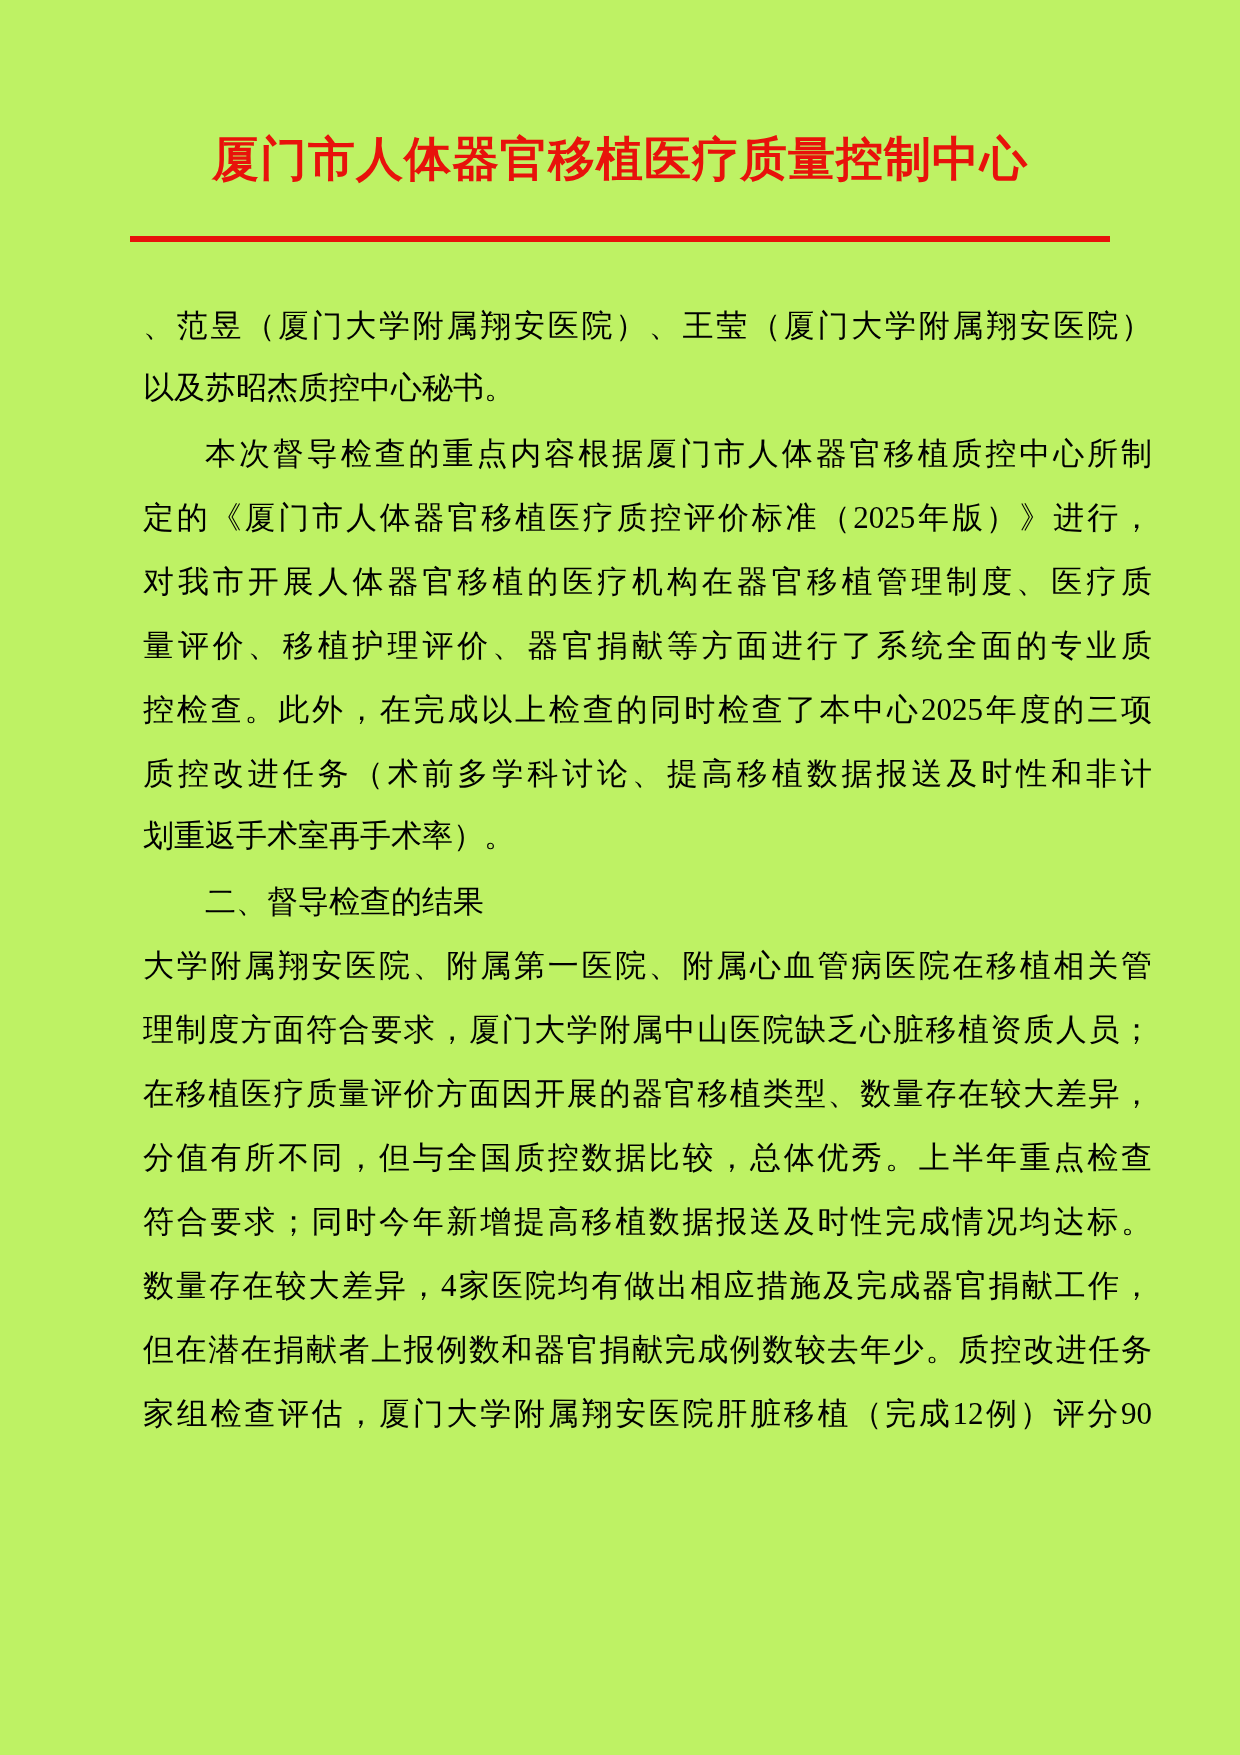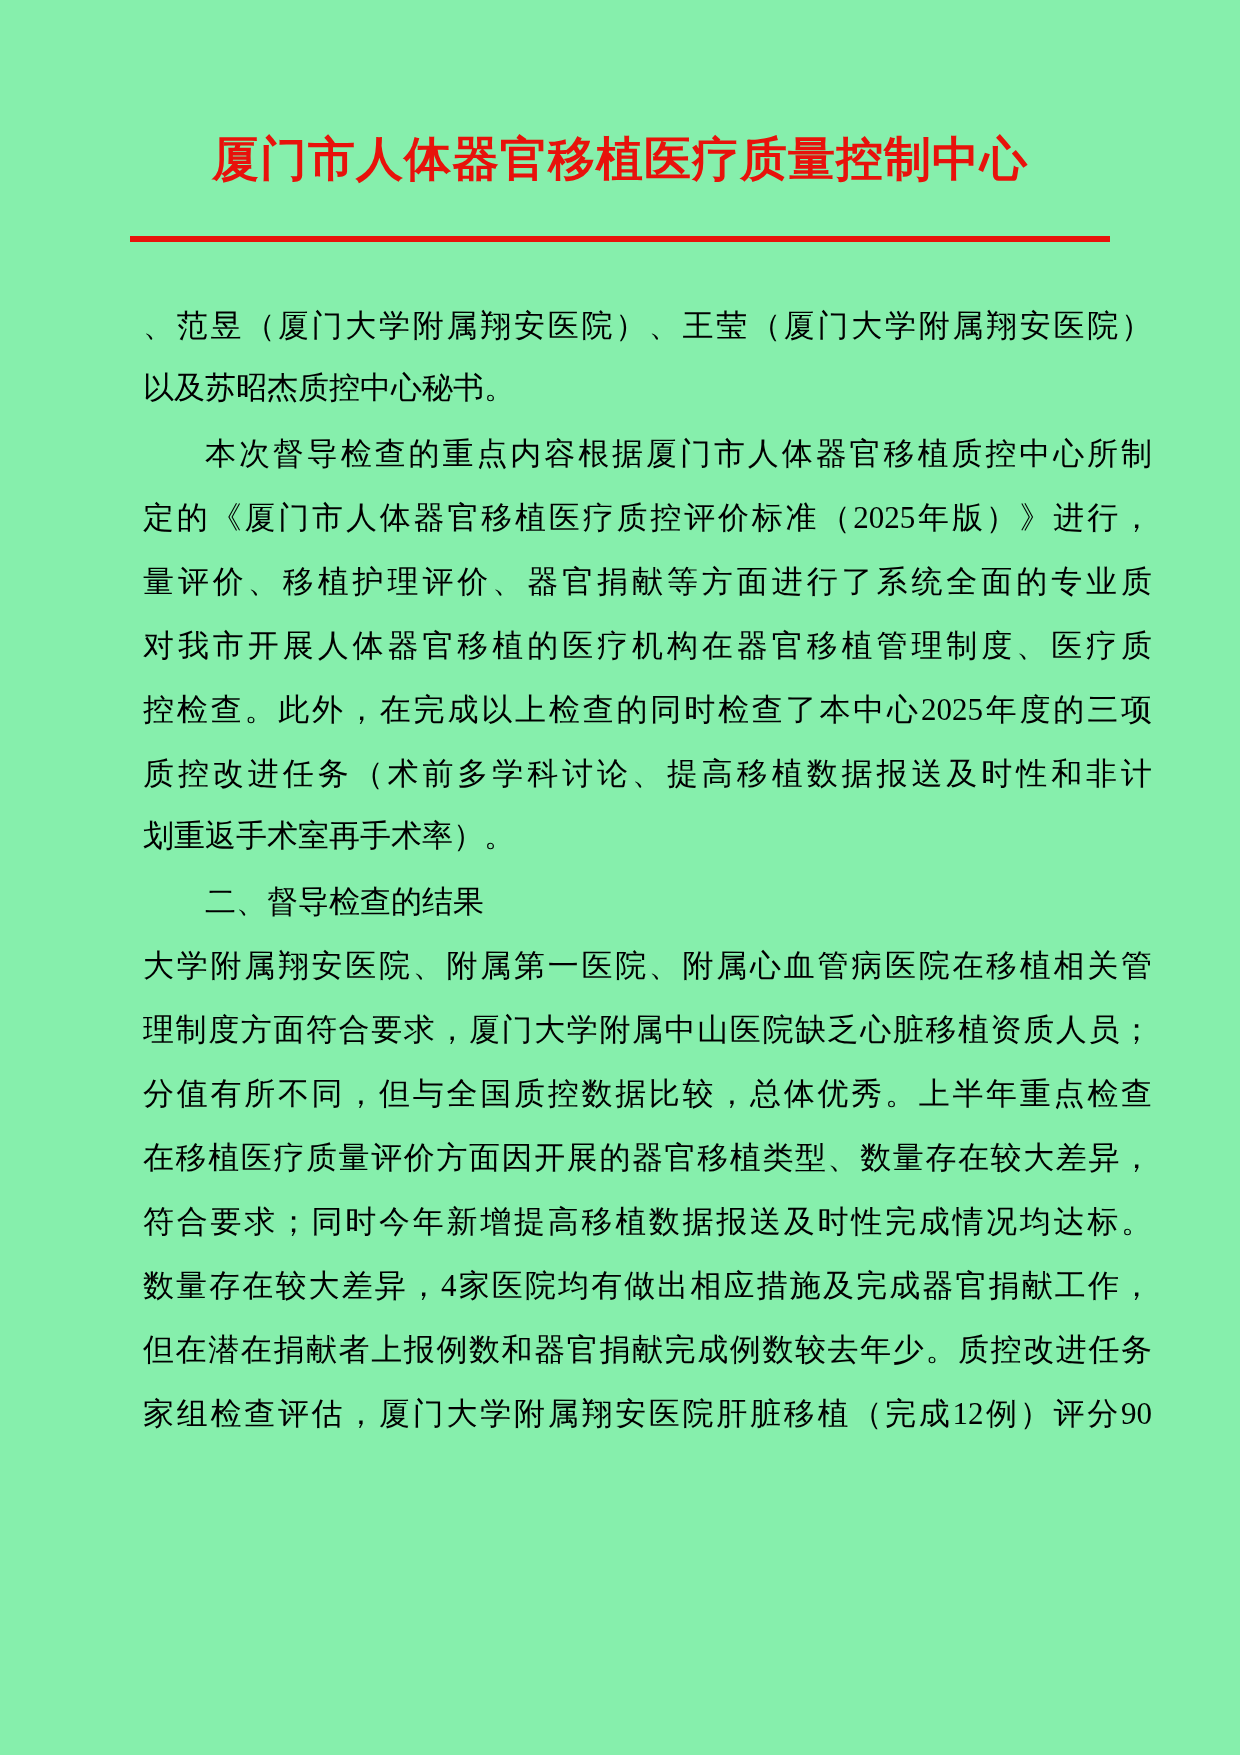--- a/index.html
+++ b/index.html
@@ -4,21 +4,21 @@
 <style>
   * { box-sizing: border-box; margin: 0; padding: 0; }
   html, body {
     background: #ffffff;
     font-family: "Liberation Serif", "DejaVu Serif", serif;
   }
   .page {
     position: relative;
     width: 1240px;
     height: 1755px;
-    background: #86efac;
+    background: #bef264;
     overflow: hidden;
   }
   .letterhead {
     padding-top: 128px;
   }
   .doc-title {
     text-align: center;
     font-size: 47px;
     line-height: 62px;
     font-weight: bold;
@@ -69,29 +69,29 @@
   <header class="letterhead">
     <h1 class="doc-title" style="color: rgb(232, 18, 11);">厦门市人体器官移植医疗质量控制中心</h1>
     <div class="red-rule" style="background-color: rgb(232, 18, 11);"></div>
   </header>
 
   <main class="doc-body">
     <p class="line">、范昱（厦门大学附属翔安医院）、王莹（厦门大学附属翔安医院）</p>
     <p class="line end">以及苏昭杰质控中心秘书。</p>
     <p class="line indent">本次督导检查的重点内容根据厦门市人体器官移植质控中心所制</p>
     <p class="line">定的《厦门市人体器官移植医疗质控评价标准（2025年版）》进行，</p>
+    <p class="line">对我市开展人体器官移植的医疗机构在器官移植管理制度、医疗质</p>
     <p class="line">量评价、移植护理评价、器官捐献等方面进行了系统全面的专业质</p>
-    <p class="line">对我市开展人体器官移植的医疗机构在器官移植管理制度、医疗质</p>
     <p class="line">控检查。此外，在完成以上检查的同时检查了本中心2025年度的三项</p>
     <p class="line">质控改进任务（术前多学科讨论、提高移植数据报送及时性和非计</p>
     <p class="line end">划重返手术室再手术率）。</p>
     <p class="line heading">二、督导检查的结果</p>
     <p class="line">大学附属翔安医院、附属第一医院、附属心血管病医院在移植相关管</p>
     <p class="line">理制度方面符合要求，厦门大学附属中山医院缺乏心脏移植资质人员；</p>
+    <p class="line">在移植医疗质量评价方面因开展的器官移植类型、数量存在较大差异，</p>
     <p class="line">分值有所不同，但与全国质控数据比较，总体优秀。上半年重点检查</p>
-    <p class="line">在移植医疗质量评价方面因开展的器官移植类型、数量存在较大差异，</p>
     <p class="line">符合要求；同时今年新增提高移植数据报送及时性完成情况均达标。</p>
     <p class="line">数量存在较大差异，4家医院均有做出相应措施及完成器官捐献工作，</p>
     <p class="line">但在潜在捐献者上报例数和器官捐献完成例数较去年少。质控改进任务</p>
     <p class="line">家组检查评估，厦门大学附属翔安医院肝脏移植（完成12例）评分90</p>
   </main>
 
 </div>
 
 </body></html>

